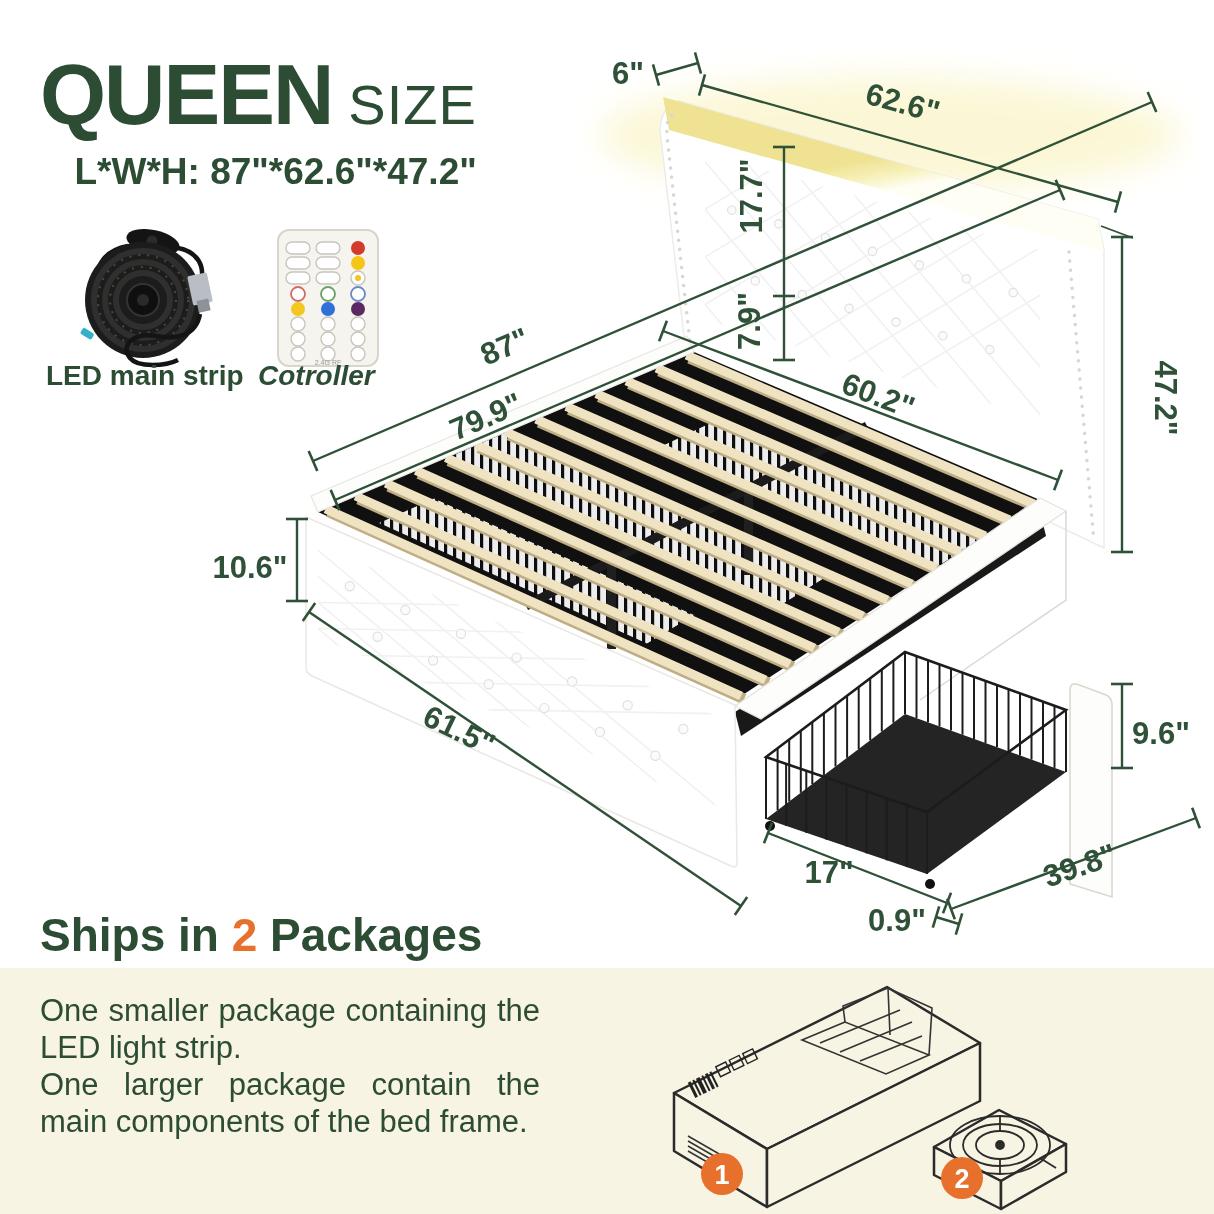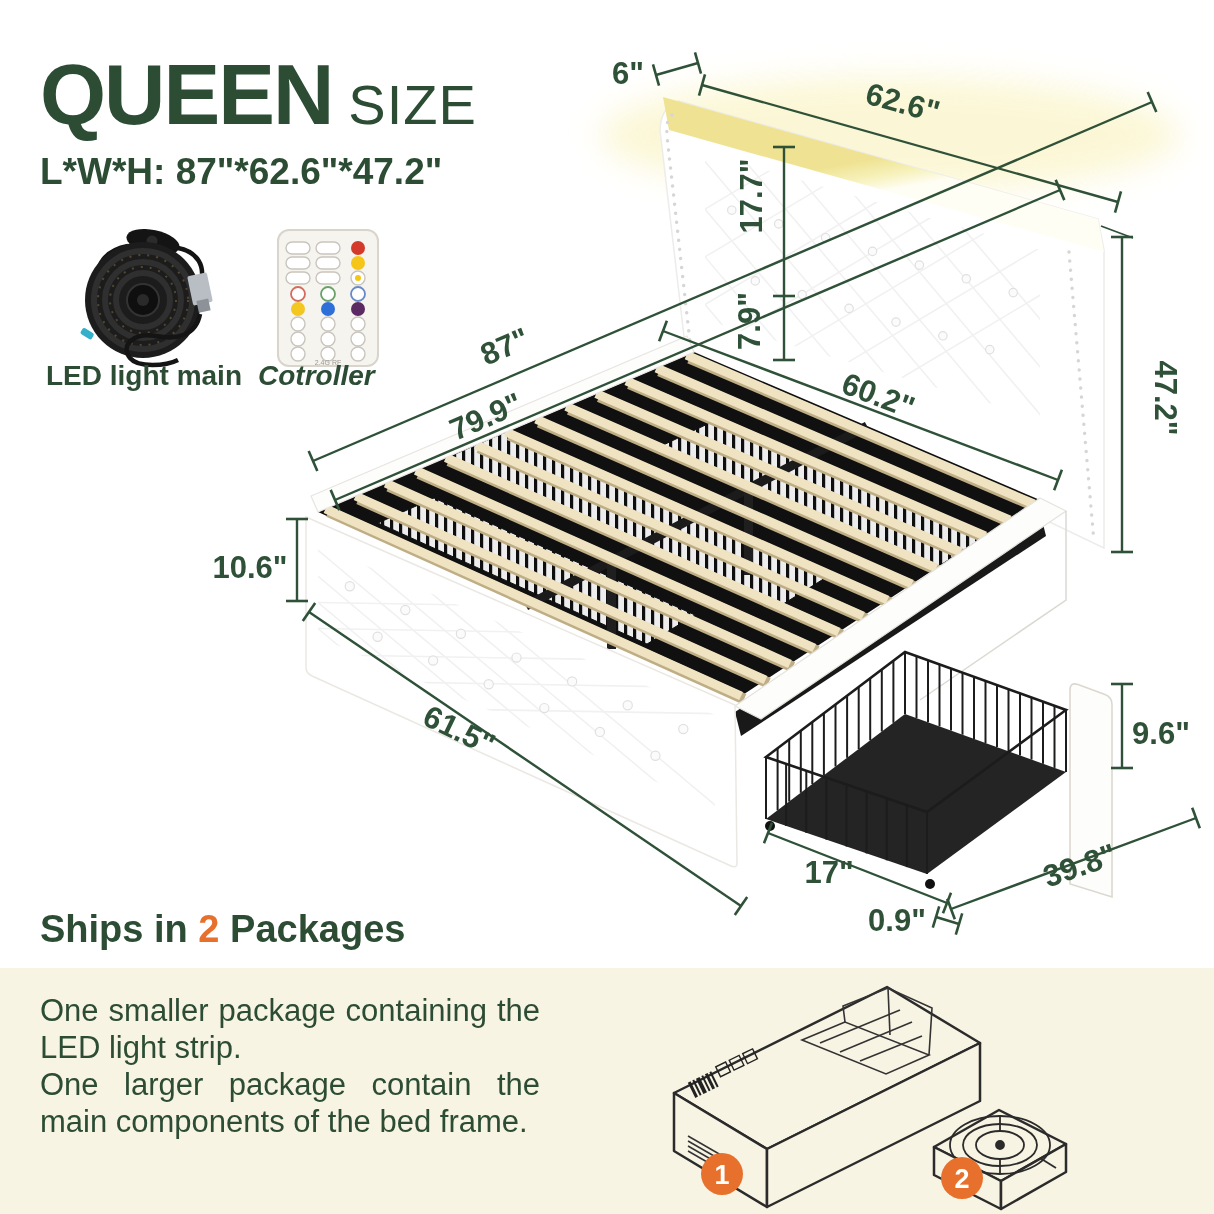--- a/index.html
+++ b/index.html
@@ -9,29 +9,29 @@
     --beige:#f8f4e3;
   }
   *{margin:0;padding:0;box-sizing:border-box;}
   body{font-family:"Liberation Sans",sans-serif;background:#ffffff;}
   .canvas{position:relative;width:1214px;height:1214px;background:#ffffff;overflow:hidden;}
   .beige-band{position:absolute;left:0;top:968px;width:1214px;height:246px;background:var(--beige);}
   .diagram-svg{position:absolute;left:0;top:0;}
   .boxes-svg{position:absolute;left:620px;top:975px;}
   .led-svg{position:absolute;left:38px;top:222px;}
   .remote-svg{position:absolute;left:276px;top:228px;}
-  .header{position:absolute;left:40px;top:52px;color:var(--green);}
+  .header{position:absolute;left:40px;top:52px;color:var(--green);text-align:right;}
   .title-row{display:flex;align-items:baseline;}
   .title-main{font-size:85px;font-weight:800;letter-spacing:-2px;line-height:1;}
   .title-sub{font-size:56px;font-weight:400;letter-spacing:1px;margin-left:16px;line-height:1;}
   .lwh{font-size:37px;font-weight:700;margin-top:14px;letter-spacing:0px;}
   .acc-label{position:absolute;font-size:28px;font-weight:700;color:var(--green);}
   .acc-label.led{left:46px;top:360px;}
   .acc-label.ctrl{left:258px;top:360px;font-style:italic;}
-  .ships-heading{position:absolute;left:40px;top:908px;font-size:38px;font-weight:700;color:var(--green);}
+  .ships-heading{position:absolute;left:40px;top:908px;font-size:46px;font-weight:700;color:var(--green);}
   .ships-heading .count{color:var(--orange);}
   .ship-text{position:absolute;left:40px;top:992px;width:500px;color:var(--green);
              font-size:31px;line-height:37px;text-align:justify;}
   .ship-text p{margin:0;}
   text.dim{font-size:31px;font-weight:700;fill:var(--dimgreen);}
 </style>
 </head>
 <body>
 
 <div class="canvas">
@@ -309,21 +309,21 @@
     <circle cx="105" cy="78" r="27" stroke="#2f2f2f" stroke-width="6" fill="none"></circle>
     <circle cx="105" cy="78" r="16" fill="#0f0f0f" stroke="#333" stroke-width="2"></circle>
     <circle cx="105" cy="78" r="6" fill="#2a2a2a"></circle>
     <g transform="rotate(-12 162 67)">
       <rect x="152" y="52" width="20" height="30" rx="2" fill="#b9bec4"></rect>
       <rect x="156" y="78" width="12" height="12" fill="#8d9299"></rect>
     </g>
     <path d="M 162,92 C 158,114 138,118 118,114 C 95,110 82,124 92,136 C 100,146 128,144 140,138" stroke="#141414" stroke-width="4.5" fill="none"></path>
     <rect x="43" y="108" width="13" height="7" rx="2" fill="#35b0c9" transform="rotate(32 49 111)"></rect>
   </svg>
-  <div class="acc-label led">LED light main</div>
+  <div class="acc-label led">LED main strip</div>
 
   <svg class="remote-svg" width="105" height="142" viewBox="0 0 105 142">
     <rect x="2" y="2" width="100" height="136" rx="11" fill="#f6f4ef" stroke="#d9d5cd" stroke-width="2"></rect>
     <g fill="#ffffff" stroke="#c9c5bd" stroke-width="1.4">
       <rect x="10" y="14" width="24" height="12" rx="6"></rect>
         <rect x="40" y="14" width="24" height="12" rx="6"></rect>
       <rect x="10" y="29" width="24" height="12" rx="6"></rect>
         <rect x="40" y="29" width="24" height="12" rx="6"></rect>
       <rect x="10" y="44" width="24" height="12" rx="6"></rect>
         <rect x="40" y="44" width="24" height="12" rx="6"></rect>

